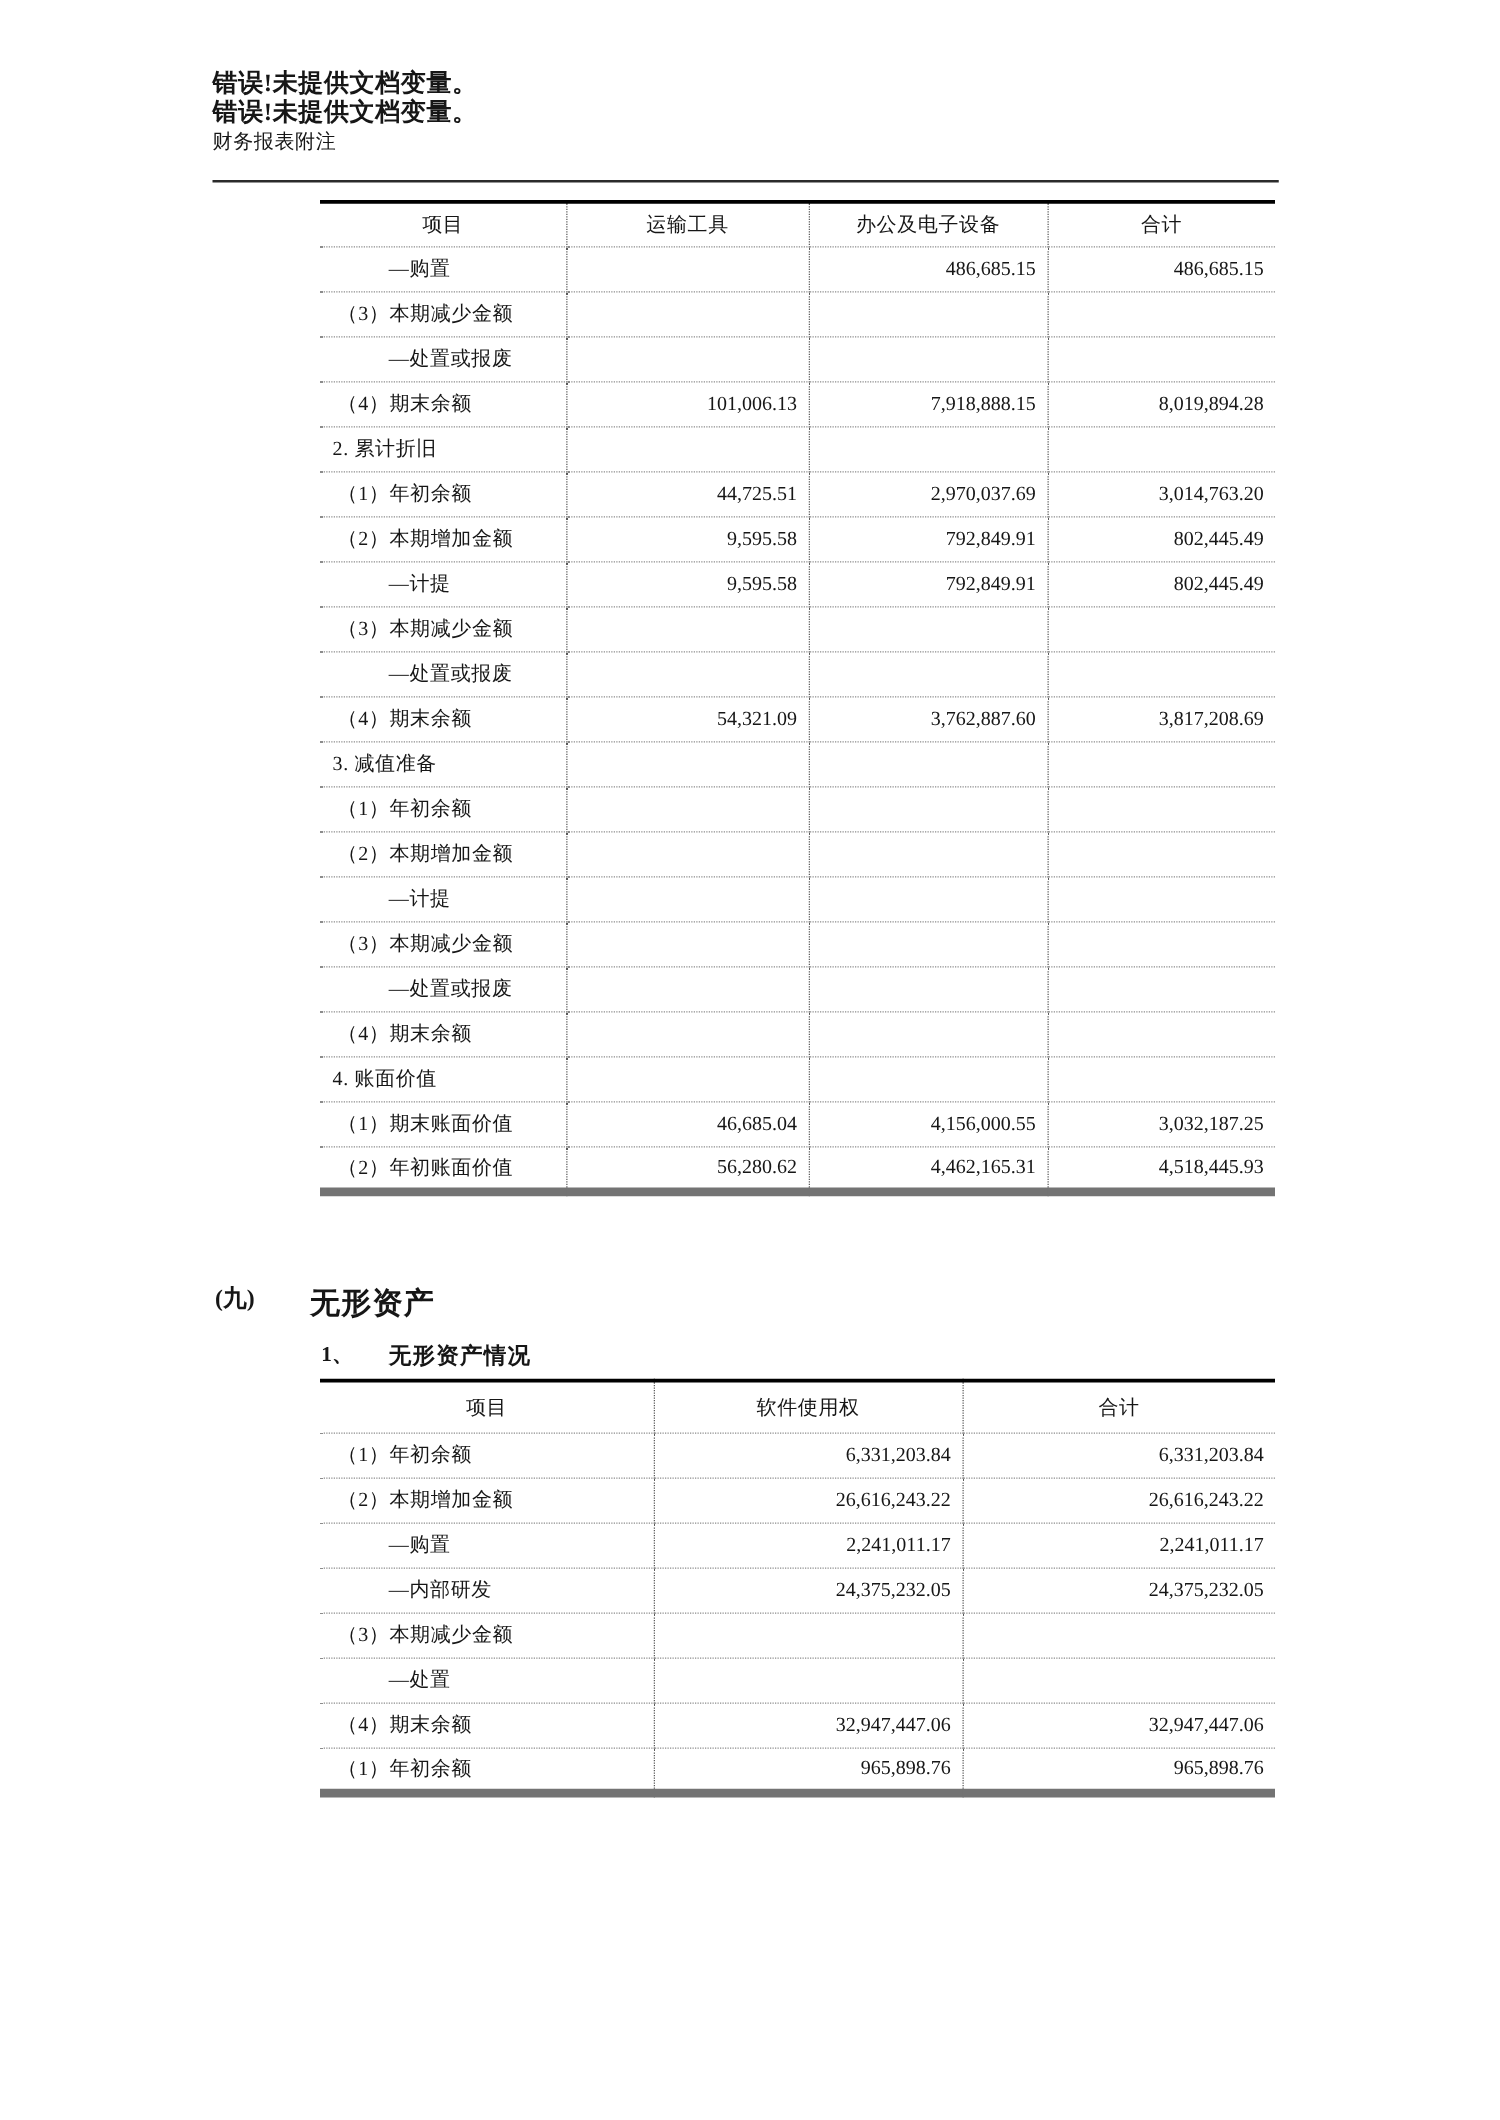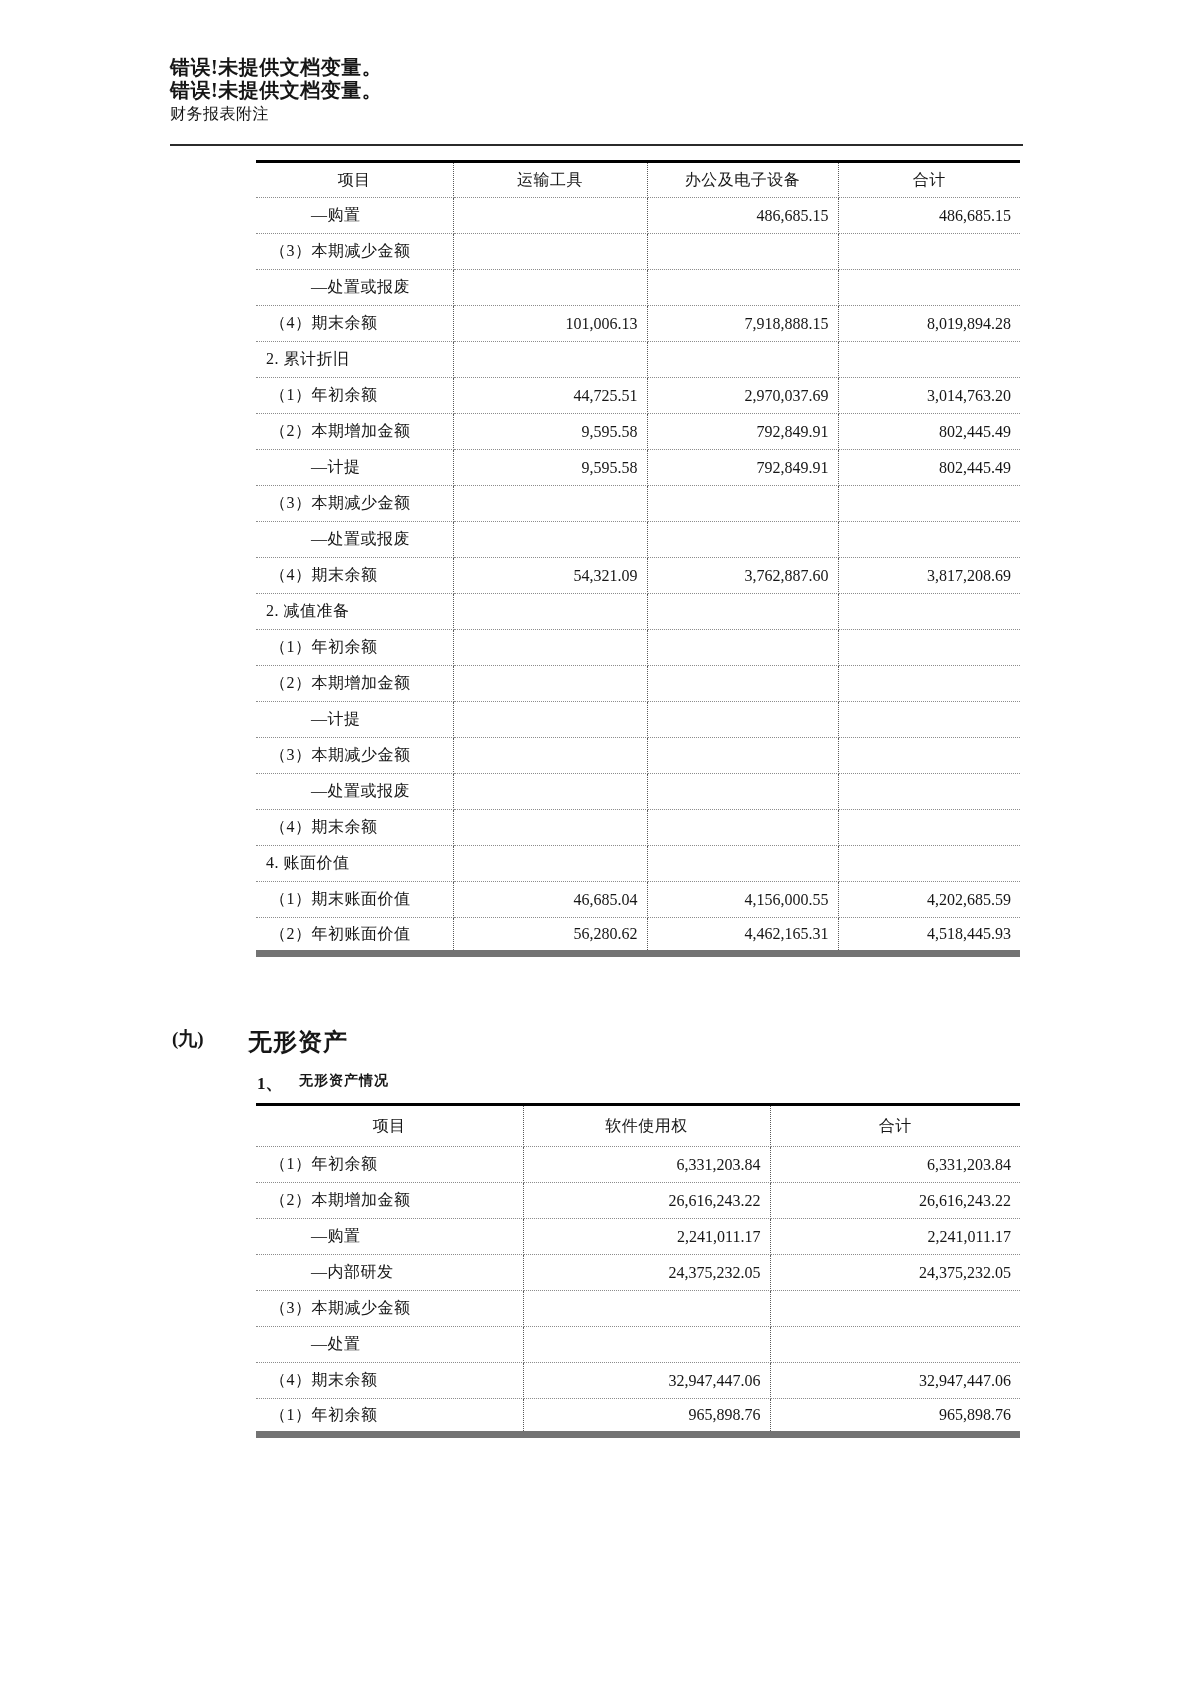--- a/index.html
+++ b/index.html
@@ -38,21 +38,21 @@
   .tbl td.lbl { text-align:left; letter-spacing:0.5px; }
   .tbl td.lbl.ind-num   { padding-left:10px; }
   .tbl td.lbl.ind-paren { padding-left:14px; }
   .tbl td.lbl.ind-dash  { padding-left:55px; }
 
   .section-head { position:absolute; top:1026px; left:0; width:1200px; height:26px; }
   .section-head .sec-no   { position:absolute; left:172px; font-weight:bold; font-size:19px; }
   .section-head .sec-ttl  { position:absolute; left:248px; font-weight:bold; font-size:24px; letter-spacing:1px; }
   .subsection-head { position:absolute; top:1072px; left:0; width:1200px; height:24px; }
   .subsection-head .sub-no  { position:absolute; left:257px; font-weight:bold; font-size:17px; }
-  .subsection-head .sub-ttl { position:absolute; left:299px; font-weight:bold; font-size:14px; letter-spacing:1px; }
+  .subsection-head .sub-ttl { position:absolute; left:311px; font-weight:bold; font-size:18px; letter-spacing:1px; }
 </style>
 </head>
 <body>
 
 <div class="doc-header">
   <div class="hline-b">错误!未提供文档变量。</div>
   <div class="hline-b">错误!未提供文档变量。</div>
   <div class="hline-n">财务报表附注</div>
 </div>
 <div class="header-rule"></div>
@@ -133,21 +133,21 @@
         <td class="num"></td>
         <td class="num"></td>
       </tr>
       <tr>
         <td class="lbl ind-paren">（4）期末余额</td>
         <td class="num">54,321.09</td>
         <td class="num">3,762,887.60</td>
         <td class="num">3,817,208.69</td>
       </tr>
       <tr>
-        <td class="lbl ind-num">2. 减值准备</td>
+        <td class="lbl ind-num">3. 减值准备</td>
         <td class="num"></td>
         <td class="num"></td>
         <td class="num"></td>
       </tr>
       <tr>
         <td class="lbl ind-paren">（1）年初余额</td>
         <td class="num"></td>
         <td class="num"></td>
         <td class="num"></td>
       </tr>
@@ -184,21 +184,21 @@
       <tr>
         <td class="lbl ind-num">4. 账面价值</td>
         <td class="num"></td>
         <td class="num"></td>
         <td class="num"></td>
       </tr>
       <tr>
         <td class="lbl ind-paren">（1）期末账面价值</td>
         <td class="num">46,685.04</td>
         <td class="num">4,156,000.55</td>
-        <td class="num">4,202,685.59</td>
+        <td class="num">3,032,187.25</td>
       </tr>
       <tr>
         <td class="lbl ind-paren">（2）年初账面价值</td>
         <td class="num">56,280.62</td>
         <td class="num">4,462,165.31</td>
         <td class="num">4,518,445.93</td>
       </tr>
     </tbody>
 </table>
 

